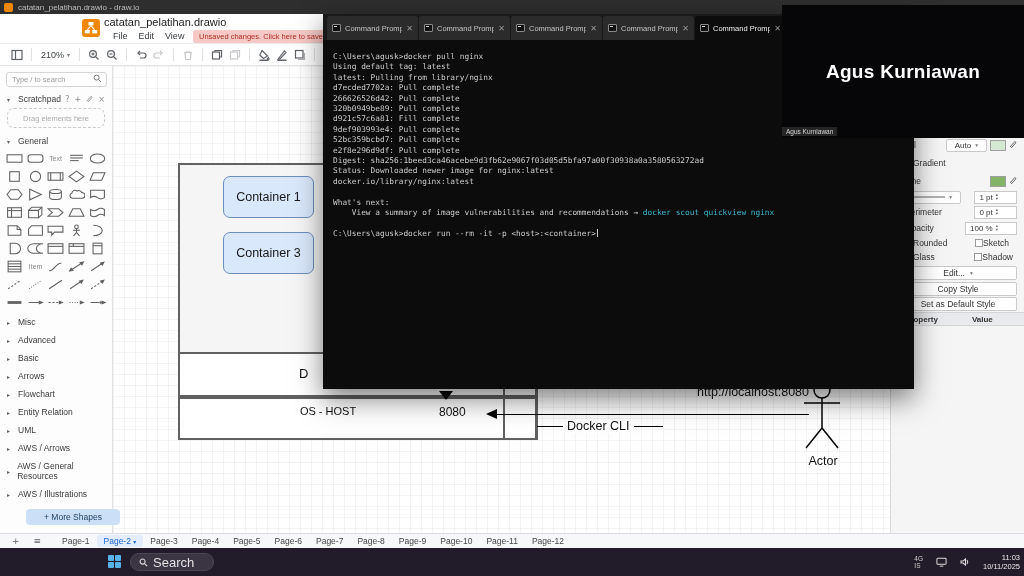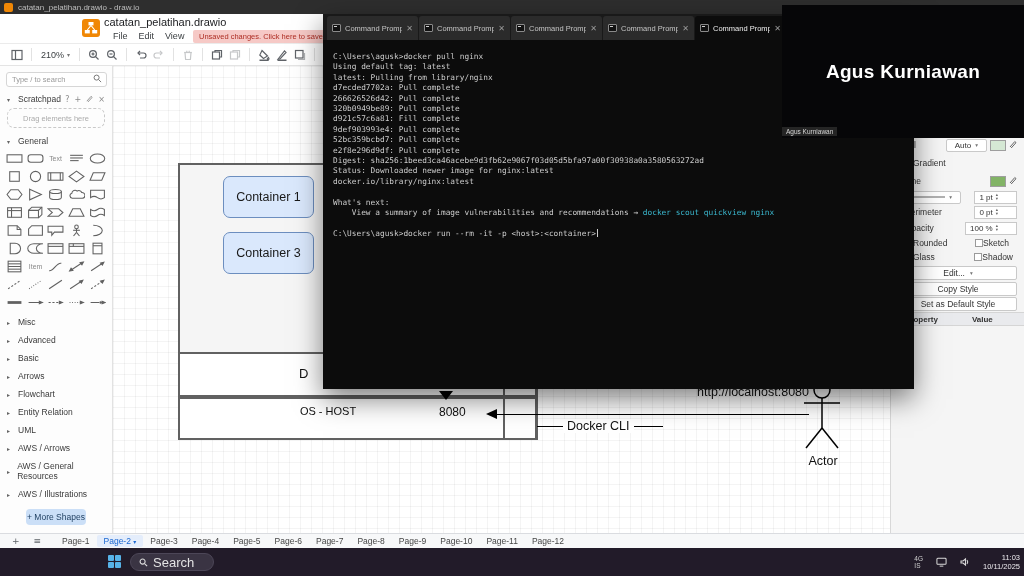--- a/index.html
+++ b/index.html
@@ -50,21 +50,21 @@
   .side-row { display:flex; align-items:center; padding:3px 7px; gap:4px; }
   .side-row .arrow { font-size:6px; color:#666; width:7px; }
   .scratch-tools { margin-left:auto; display:flex; gap:5px; color:#8a8a8a; font-size:8px; align-items:center;}
   #drag-box { margin:1px 7px 5px 7px; border:1px dashed #c9c9c9; border-radius:7px; height:20px;
     display:flex; align-items:center; justify-content:center; color:#ababab; font-size:7.5px; }
   #shape-grid { display:grid; grid-template-columns:repeat(5,1fr); padding:1px 4px 3px 4px; row-gap:2px; }
   .shape-cell { height:16px; display:flex; align-items:center; justify-content:center; }
   .shape-cell svg { stroke:#616161; fill:none; stroke-width:1; }
   #section-list .side-row { padding:4px 7px; }
   #more-shapes { position:absolute; left:26px; bottom:8px; background:#cbdff7; color:#1c3c5e;
-    font-size:8.5px; padding:3px 1px; border-radius:4px; white-space:nowrap; }
+    font-size:8.5px; padding:3px 18px; border-radius:4px; white-space:nowrap; }
 
   
   #canvas { position:absolute; left:113px; top:66px; width:777px; height:467px; z-index:1;
     background-color:#ffffff;
     background-image:linear-gradient(rgba(0,0,0,.045) 1px, transparent 1px),
                      linear-gradient(90deg, rgba(0,0,0,.045) 1px, transparent 1px);
     background-size:11px 11px; overflow:hidden; }
   .abs { position:absolute; }
   #outer-box { left:65px; top:97px; width:360px; height:277px; border:2px solid #616161; background:#f5f5f5; }
   .container-node { left:110px; width:91px; height:42px; background:#dae8fc; border:1px solid #6c8ebf;

